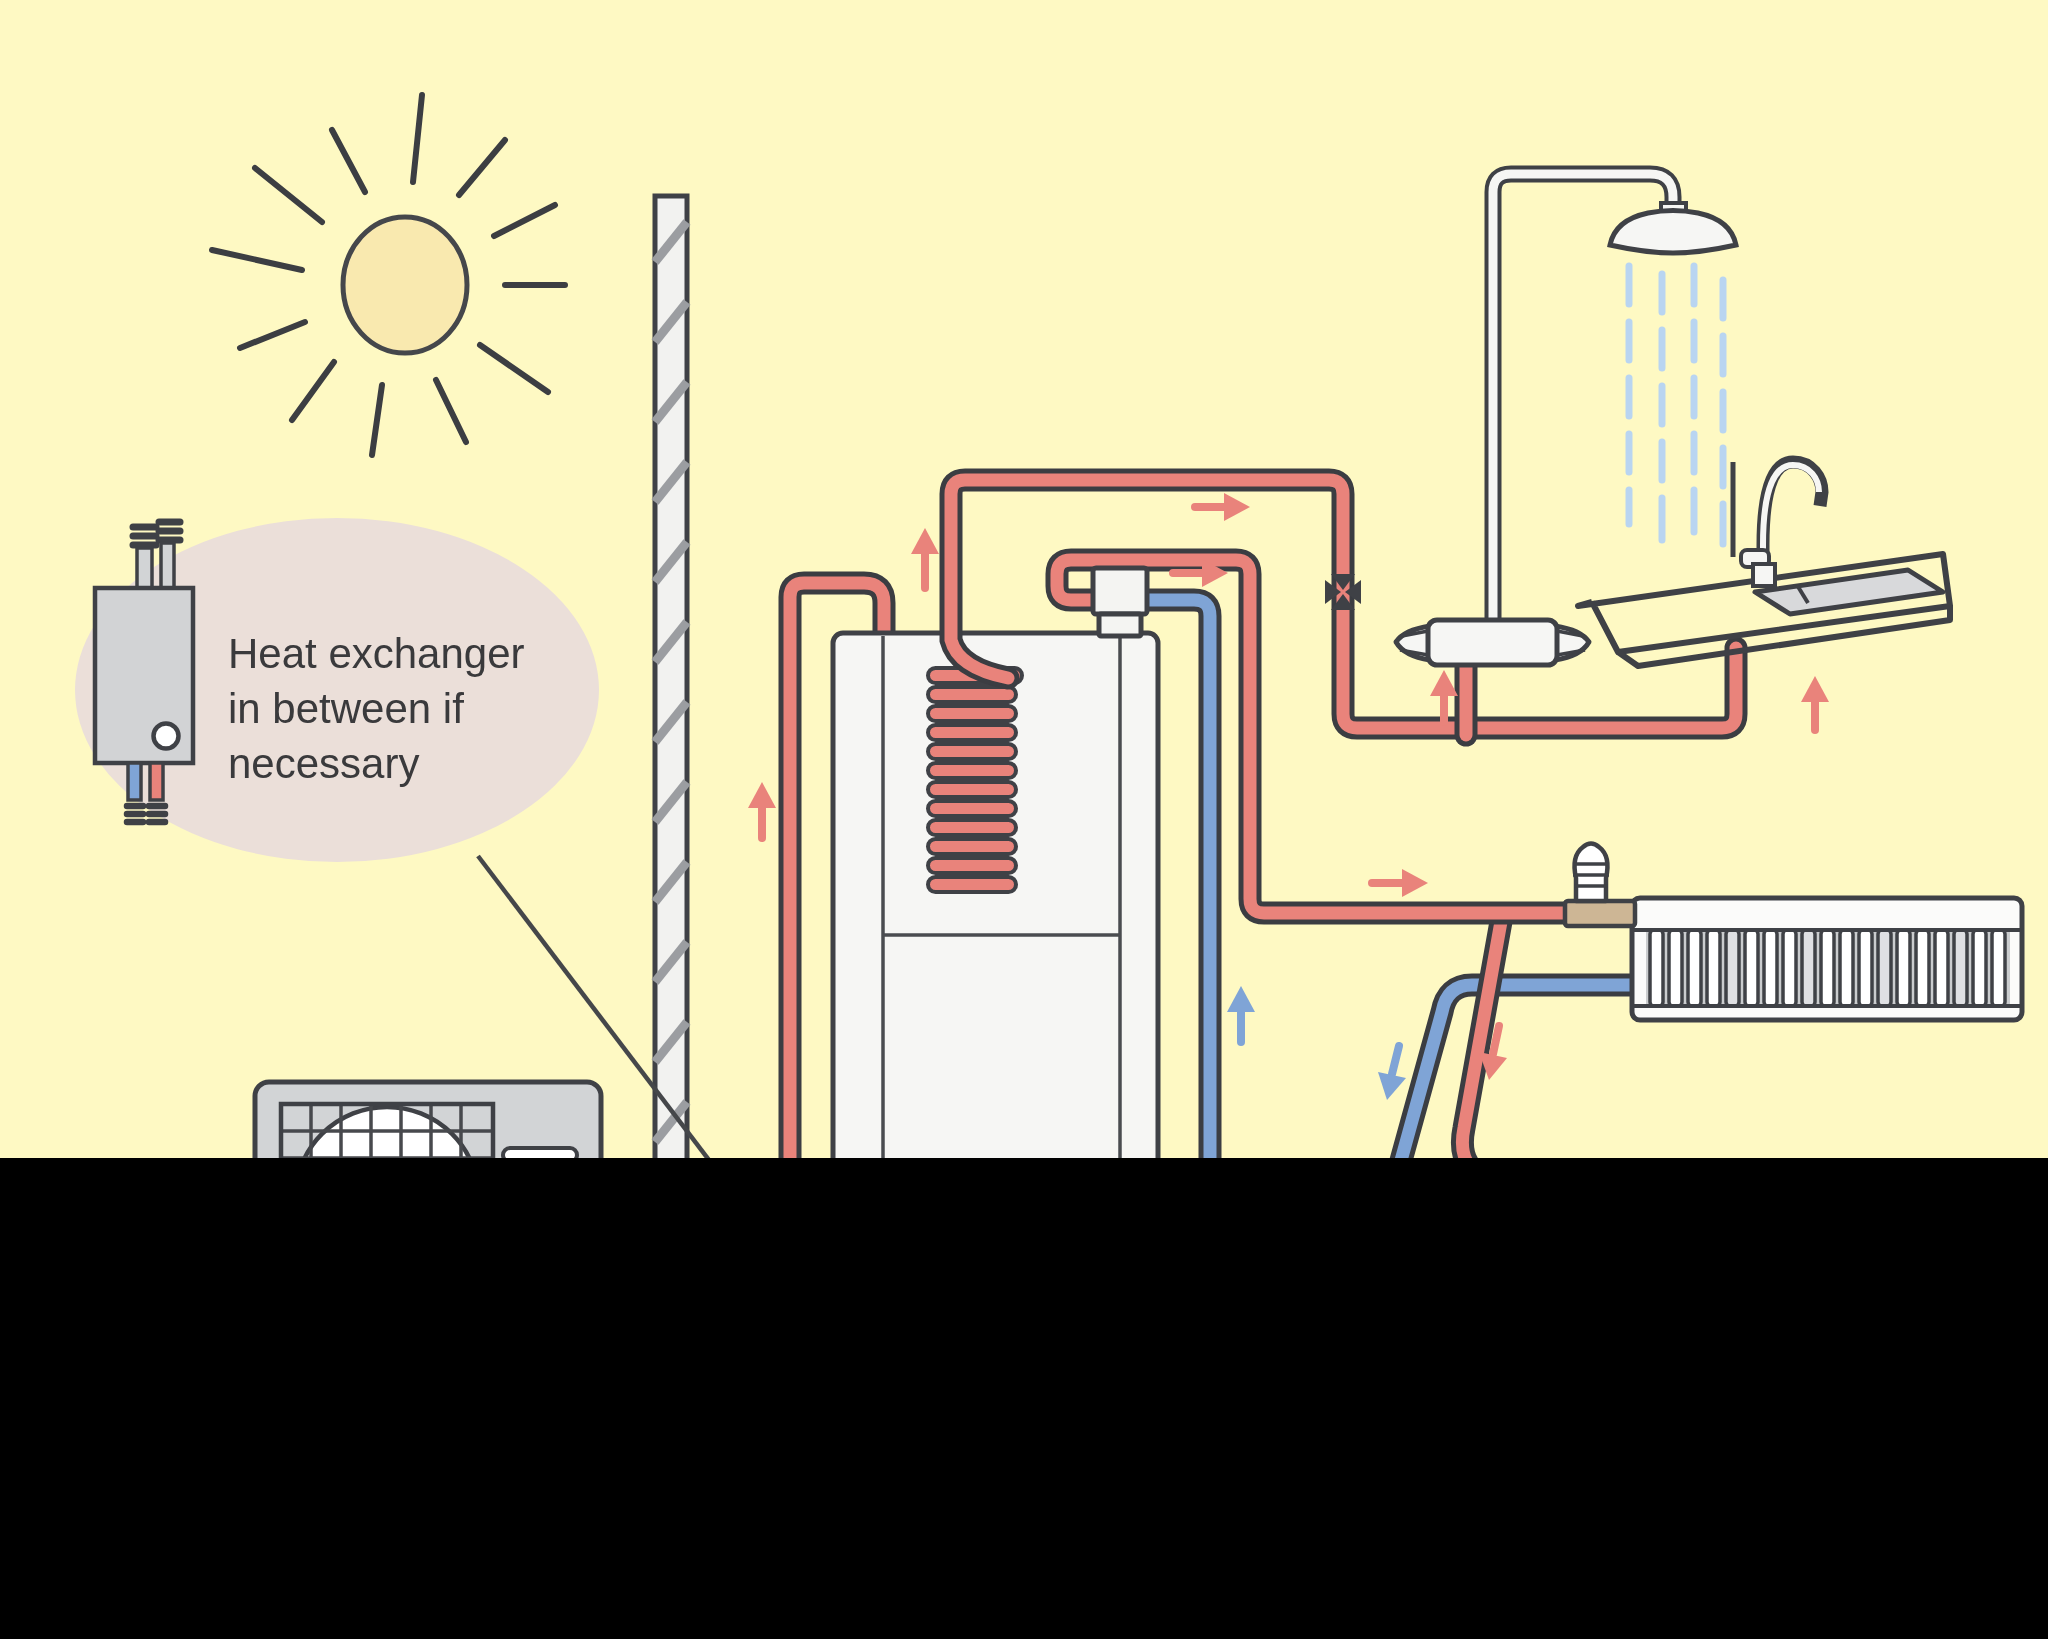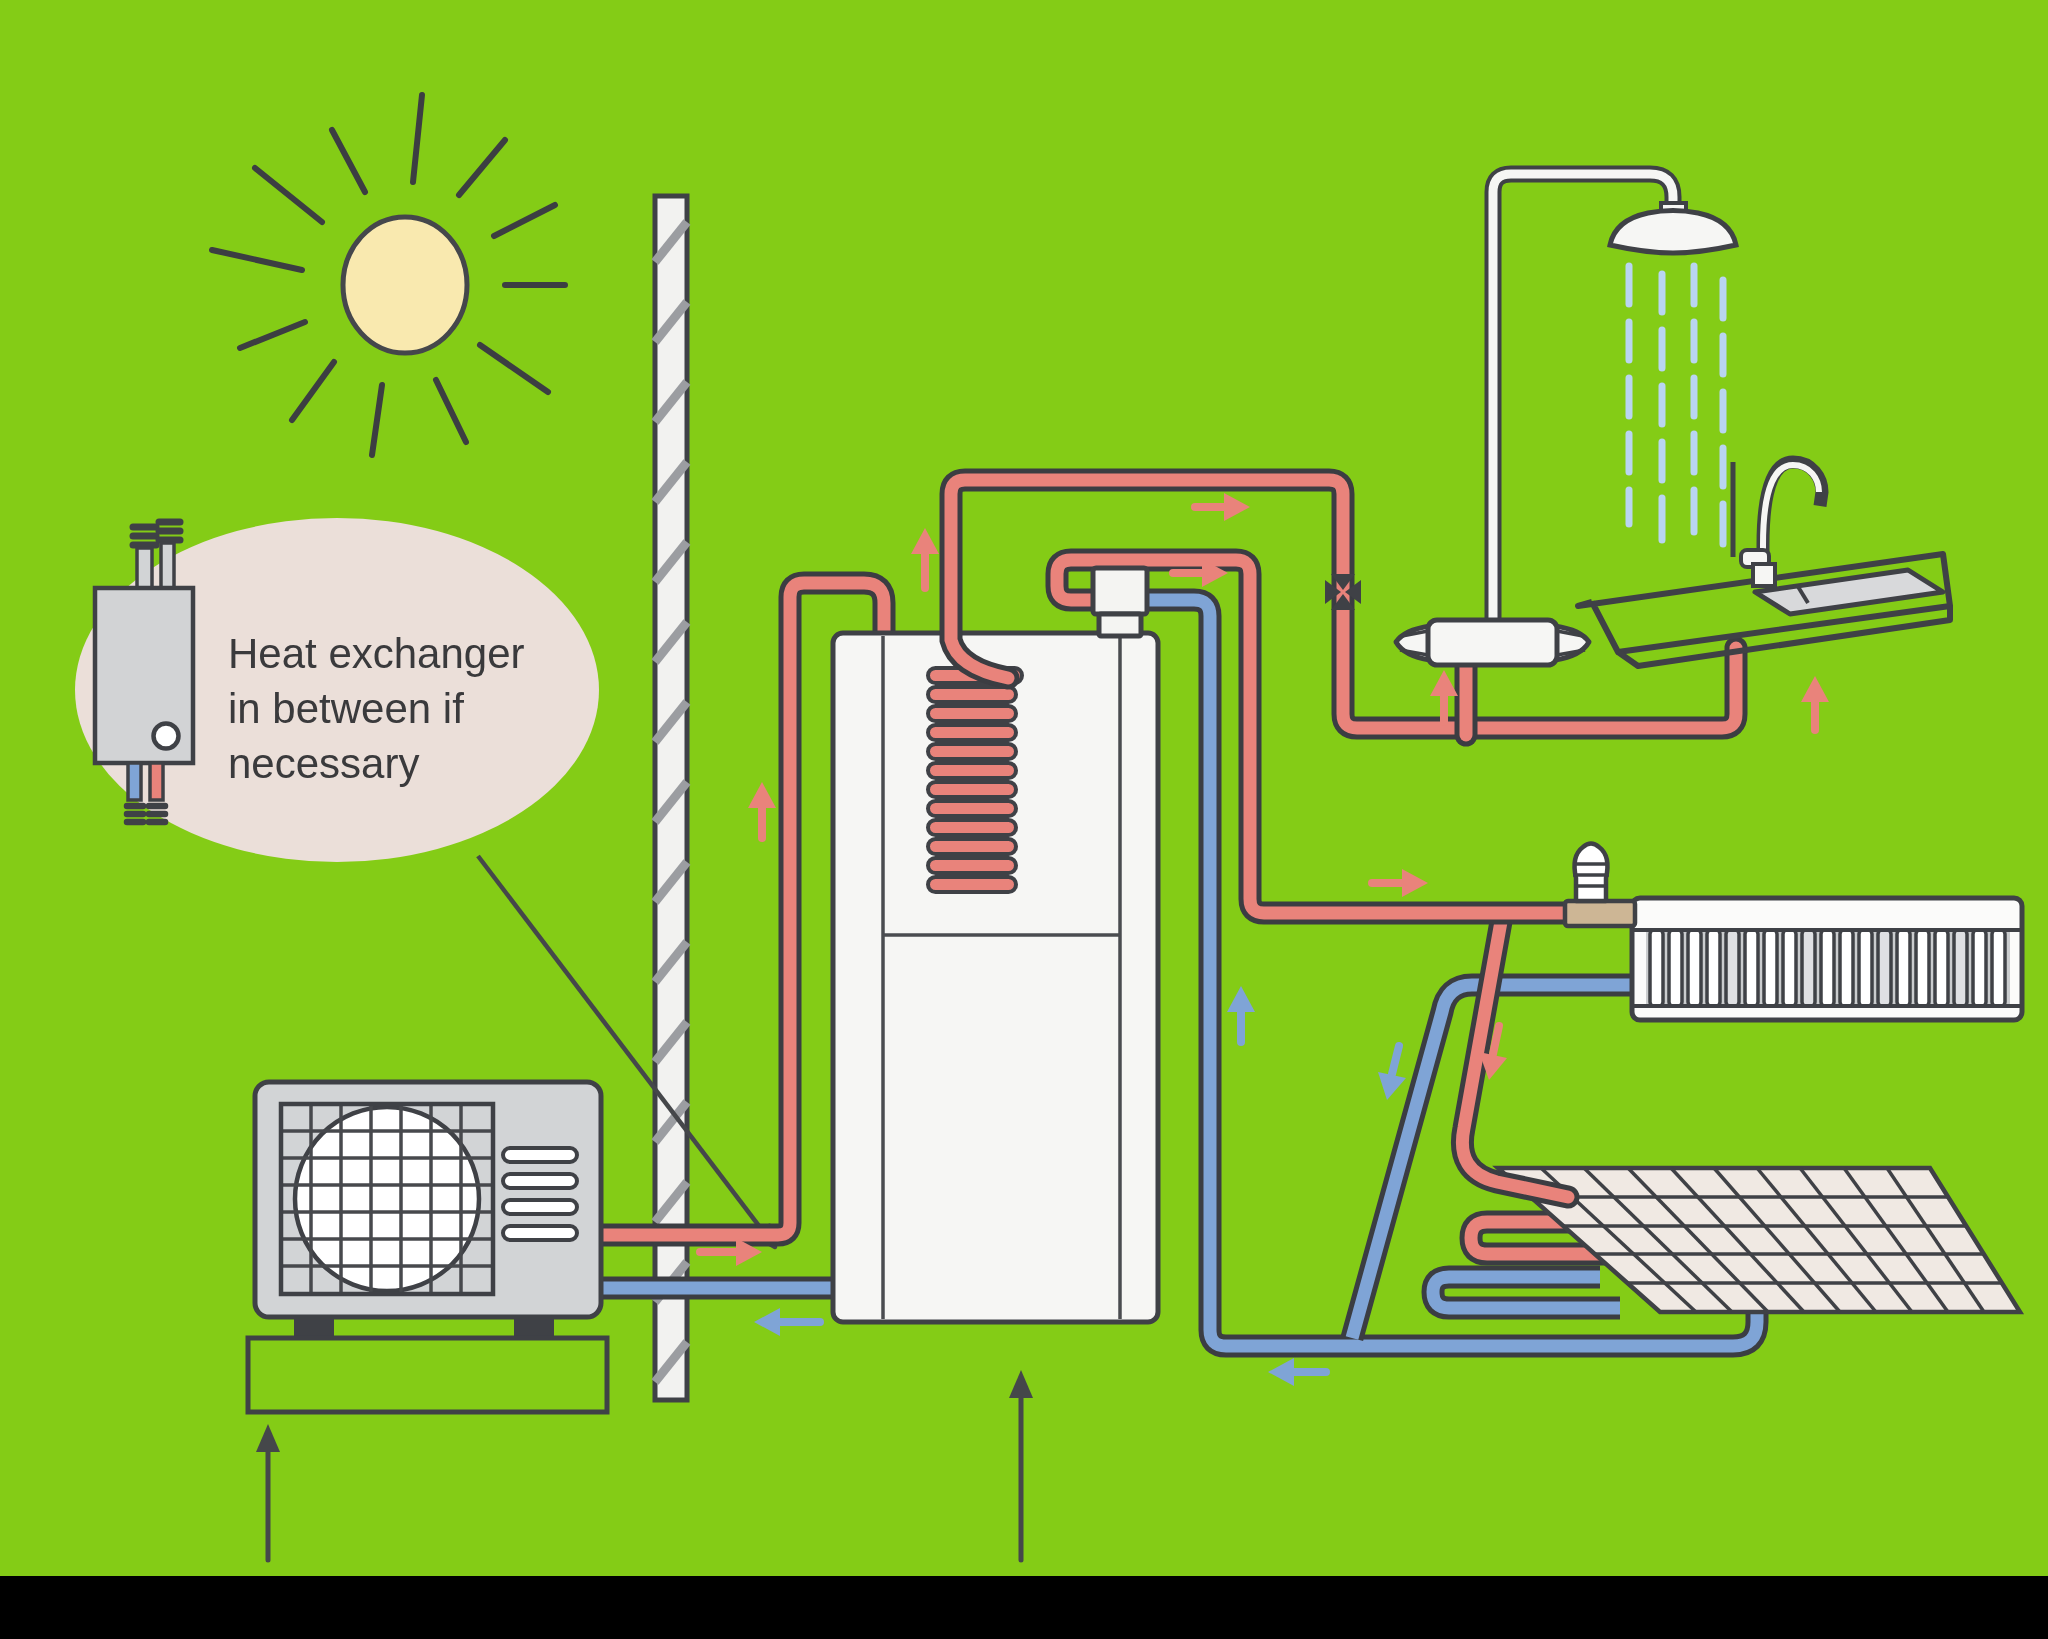--- a/index.html
+++ b/index.html
@@ -1,21 +1,21 @@
 <!DOCTYPE html>
 <html><head>
 <meta charset="utf-8">
 <style>
   :root{
     --ink:#3f4146; --pipe-dark:#3b3d42; --hot:#e9837b; --cold:#7fa4d6;
     --water:#b9d5f1; --sun:#f9e9af; --bubble:#ebdfd9; --metal:#d2d4d6;
     --tile:#f0e9e3; --paper:#f8f8f6; --brass:#cdb695; --text:#3a3a3c; --hatch:#9b9da1;
   }
   html,body{margin:0;padding:0;background:#000;}
-  .stage{width:2048px;height:1576px;position:relative;background:#84cc16;}
+  .stage{width:2048px;height:1158px;position:relative;background:#fef9c3;}
   svg{display:block}
   text{font-family:"Liberation Sans",sans-serif;}
 </style>
 </head>
 <body>
 
 <div class="stage">
 <svg viewBox="0 0 2048 1639" width="2048" height="1639">
 
   <g stroke="#3c3e42" stroke-width="6" stroke-linecap="round">

